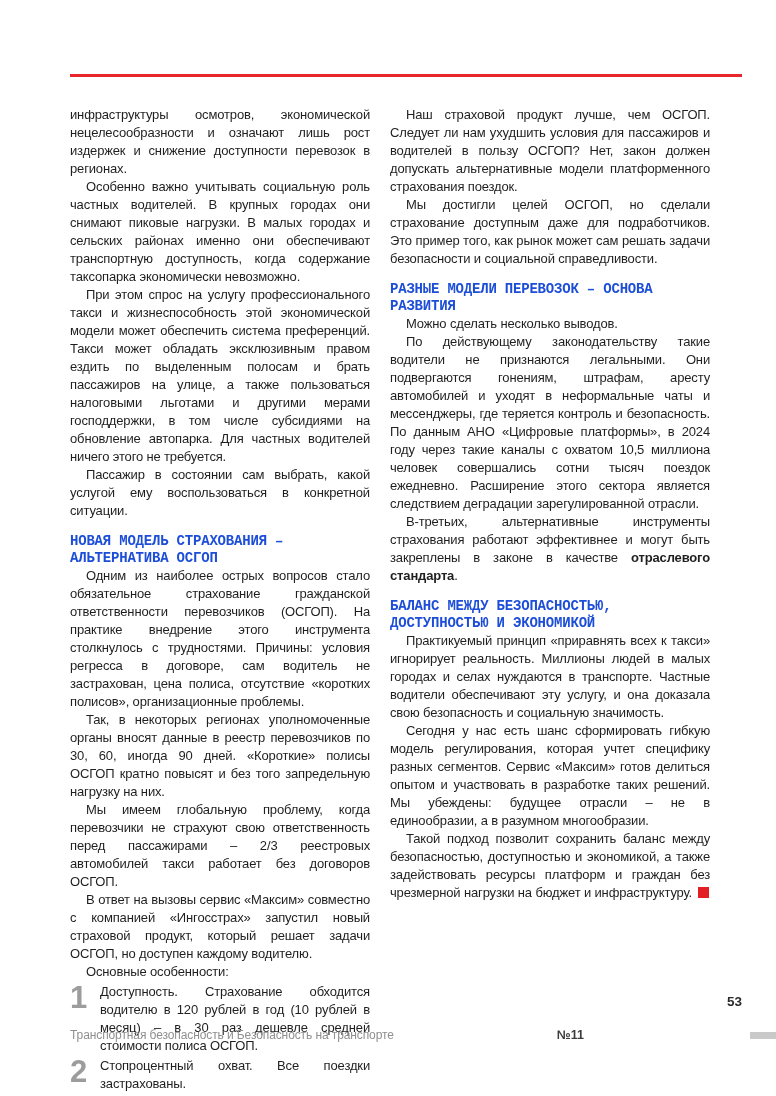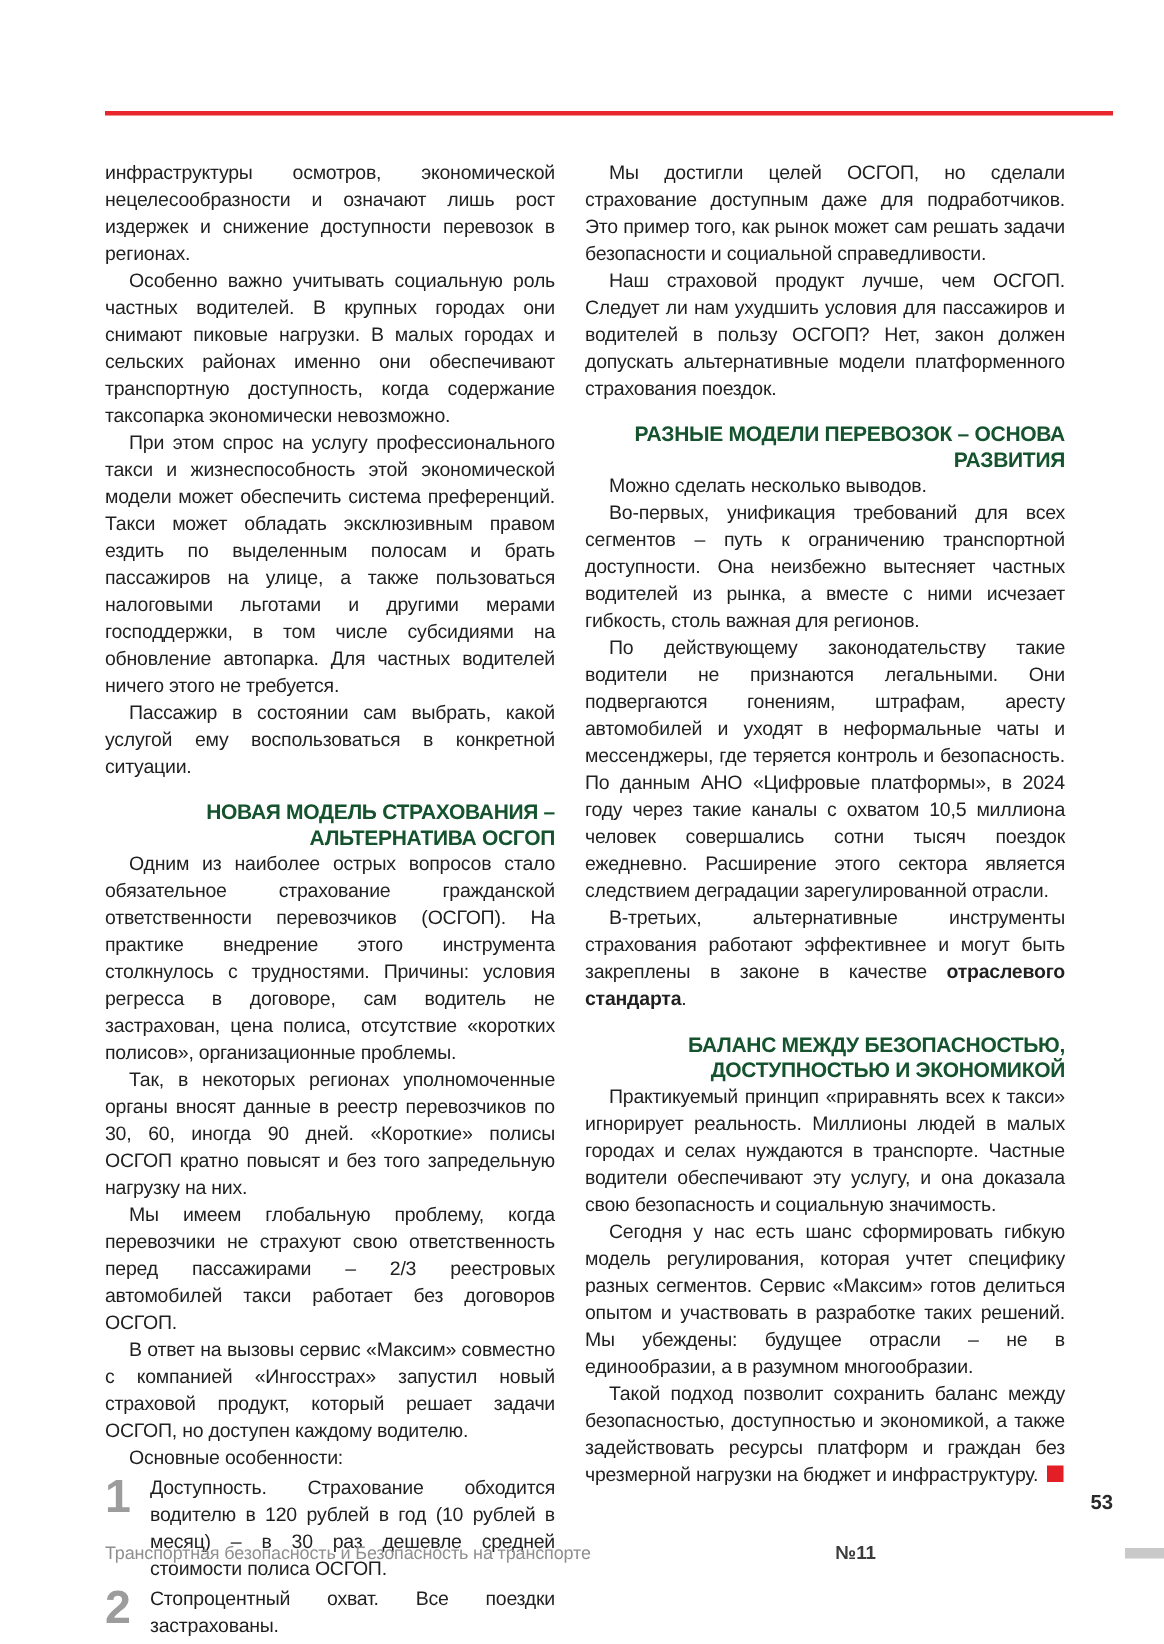--- a/index.html
+++ b/index.html
@@ -22,22 +22,22 @@
     display:flex;gap:20px;
   }
   .col{font-size:13px;line-height:18px;text-align:justify;letter-spacing:-0.15px;}
   .col-left{width:300px;}
   .col-right{width:320px;}
   .p{margin:0;text-indent:16px;}
   .p-cont{margin:0;text-indent:0;}
   .heading{
     margin:13px 0 0 0;
     font-size:14px;line-height:17px;
-    font-weight:bold;color:#14532d;
-    text-align:right;text-indent:0;letter-spacing:-0.2px;
+    font-weight:bold;color:#1d4ed8;
+    text-align:left;text-indent:0;letter-spacing:-0.2px;font-family:Liberation Mono, monospace;
   }
   .list{margin-top:2px;}
   .list-item{display:flex;align-items:flex-start;margin:0 0 2px 0;}
   .list-num{
     flex:0 0 30px;
     font-size:31px;line-height:26px;font-weight:bold;color:#9c9c9c;
     text-align:left;padding-top:2px;
   }
   .list-text{flex:1;text-align:justify;}
   .endmark{
@@ -90,26 +90,25 @@
         </div>
         <div class="list-item">
           <div class="list-num">3</div>
           <div class="list-text">Соответствие нормативам ОСГОП по размеру возмещения.</div>
         </div>
 
       </div>
     </div>
 
     <div class="col col-right">
+      <p class="p">Наш страховой продукт лучше, чем ОСГОП. Следует ли нам ухудшить условия для пассажиров и водителей в пользу ОСГОП? Нет, закон должен допускать альтернативные модели платформенного страхования поездок.</p>
       <p class="p">Мы достигли целей ОСГОП, но сделали страхование доступным даже для подработчиков. Это пример того, как рынок может сам решать задачи безопасности и социальной справедливости.</p>
-      <p class="p">Наш страховой продукт лучше, чем ОСГОП. Следует ли нам ухудшить условия для пассажиров и водителей в пользу ОСГОП? Нет, закон должен допускать альтернативные модели платформенного страхования поездок.</p>
 
       <h2 class="heading">РАЗНЫЕ МОДЕЛИ ПЕРЕВОЗОК – ОСНОВА РАЗВИТИЯ</h2>
       <p class="p">Можно сделать несколько выводов.</p>
-      <p class="p">Во-первых, унификация требований для всех сегментов – путь к ограничению транспортной доступности. Она неизбежно вытесняет частных водителей из рынка, а вместе с ними исчезает гибкость, столь важная для регионов.</p>
       <p class="p">По действующему законодательству такие водители не признаются легальными. Они подвергаются гонениям, штрафам, аресту автомобилей и уходят в неформальные чаты и мессенджеры, где теряется контроль и безопасность. По данным АНО «Цифровые платформы», в 2024 году через такие каналы с охватом 10,5 миллиона человек совершались сотни тысяч поездок ежедневно. Расширение этого сектора является следствием деградации зарегулированной отрасли.</p>
       <p class="p"><span>В-третьих, альтернативные инструменты страхования работают эффективнее и могут быть закреплены в законе в качестве </span><span class="bold-inline">отраслевого стандарта</span><span>.</span></p>
 
       <h2 class="heading">БАЛАНС МЕЖДУ БЕЗОПАСНОСТЬЮ, ДОСТУПНОСТЬЮ И ЭКОНОМИКОЙ</h2>
       <p class="p">Практикуемый принцип «приравнять всех к такси» игнорирует реальность. Миллионы людей в малых городах и селах нуждаются в транспорте. Частные водители обеспечивают эту услугу, и она доказала свою безопасность и социальную значимость.</p>
       <p class="p">Сегодня у нас есть шанс сформировать гибкую модель регулирования, которая учтет специфику разных сегментов. Сервис «Максим» готов делиться опытом и участвовать в разработке таких решений. Мы убеждены: будущее отрасли – не в единообразии, а в разумном многообразии.</p>
       <p class="p"><span>Такой подход позволит сохранить баланс между безопасностью, доступностью и экономикой, а также задействовать ресурсы платформ и граждан без чрезмерной нагрузки на бюджет и инфраструктуру.</span><span class="endmark"></span></p>
     </div>
 
   </div>

